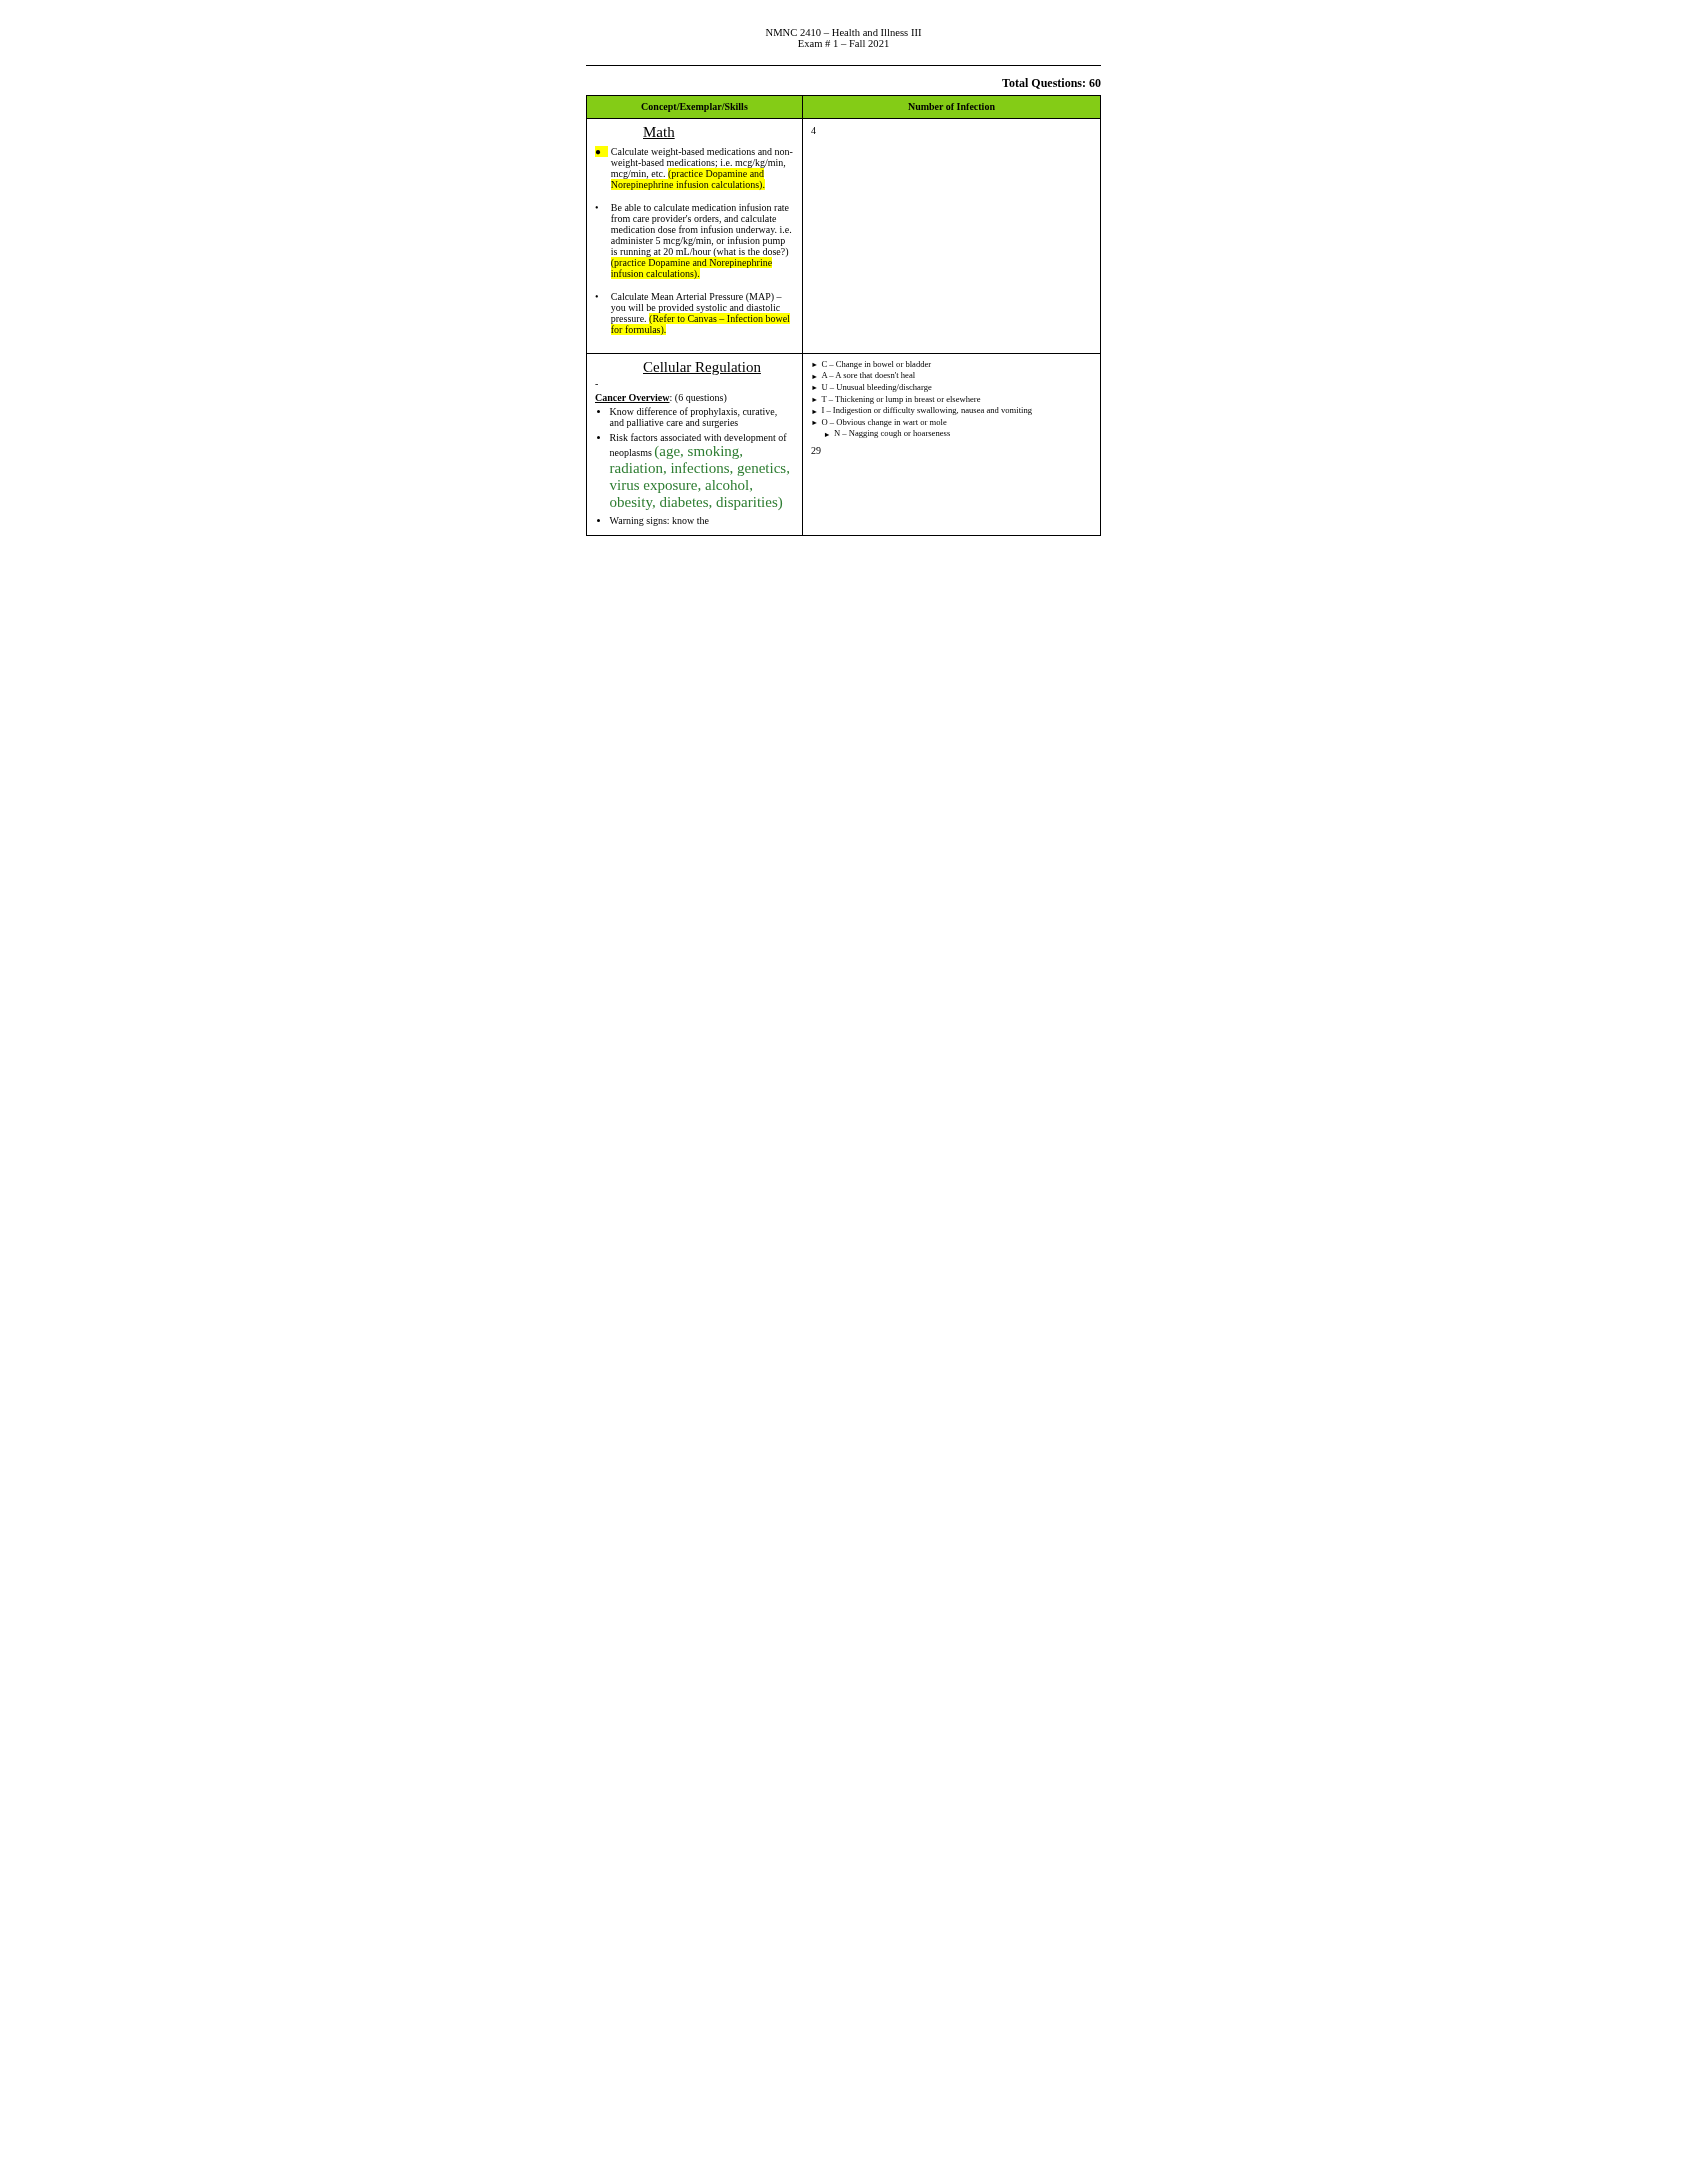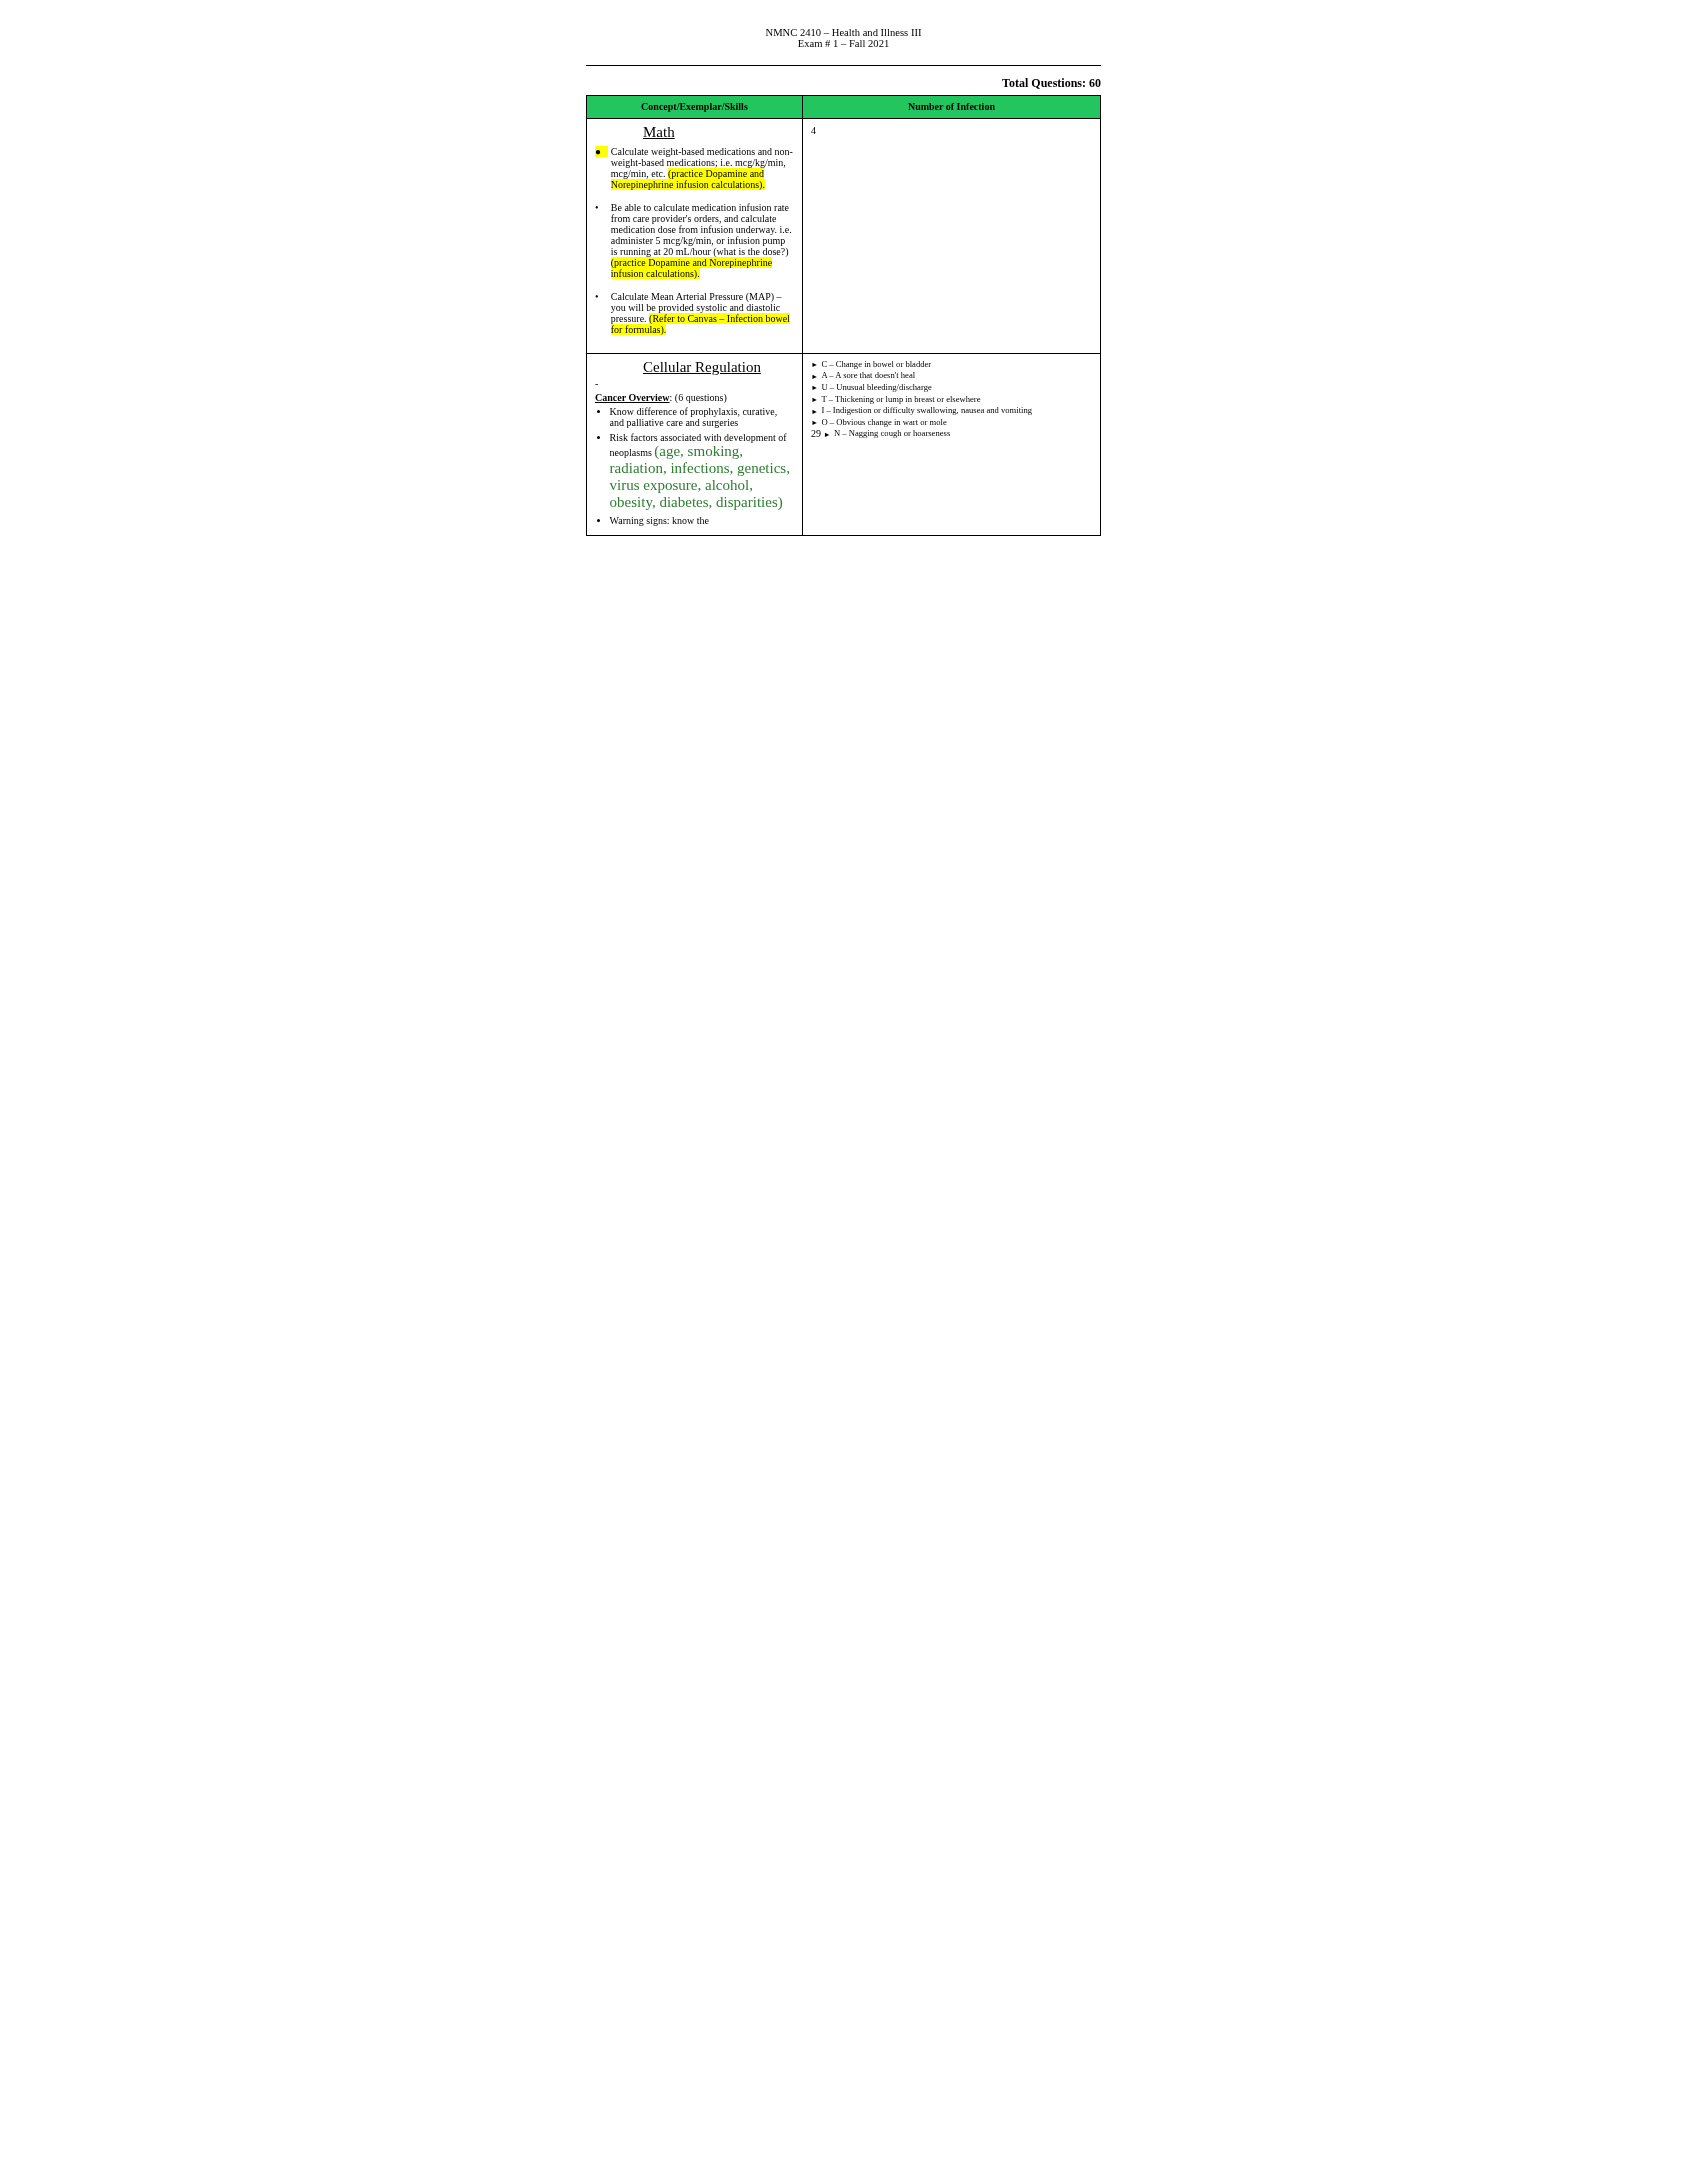--- a/index.html
+++ b/index.html
@@ -37,21 +37,21 @@
       border: 1px solid #000;
     }
     .main-table th, .main-table td {
       border: 1px solid #000;
       vertical-align: top;
       padding: 5.3px 8px;
     }
     .main-table th {
       font-weight: bold;
       font-size: 10px;
-      background: #22c55e;
+      background: #84cc16;
     }
     .col-concept {
       width: 42%;
     }
     .col-questions {
       width: 58%;
     }
     .section-header {
       font-weight: normal;
       text-decoration: underline;
@@ -98,20 +98,21 @@
     .arrow-marker {
       color: #000;
       font-size: 7.3px;
       margin-right: 3.3px;
       margin-top: 1.3px;
     }
     .num-badge {
       font-weight: normal;
       font-size: 10px;
       margin-right: 2.6px;
+      margin-top: 17px;
     }
     .cancer-overview-label {
       text-decoration: underline;
       font-weight: bold;
     }
     .sub-bullet-list {
       list-style: disc;
       padding-left: 14.6px;
       margin-top: 2.6px;
       font-family: Liberation Serif, serif;

